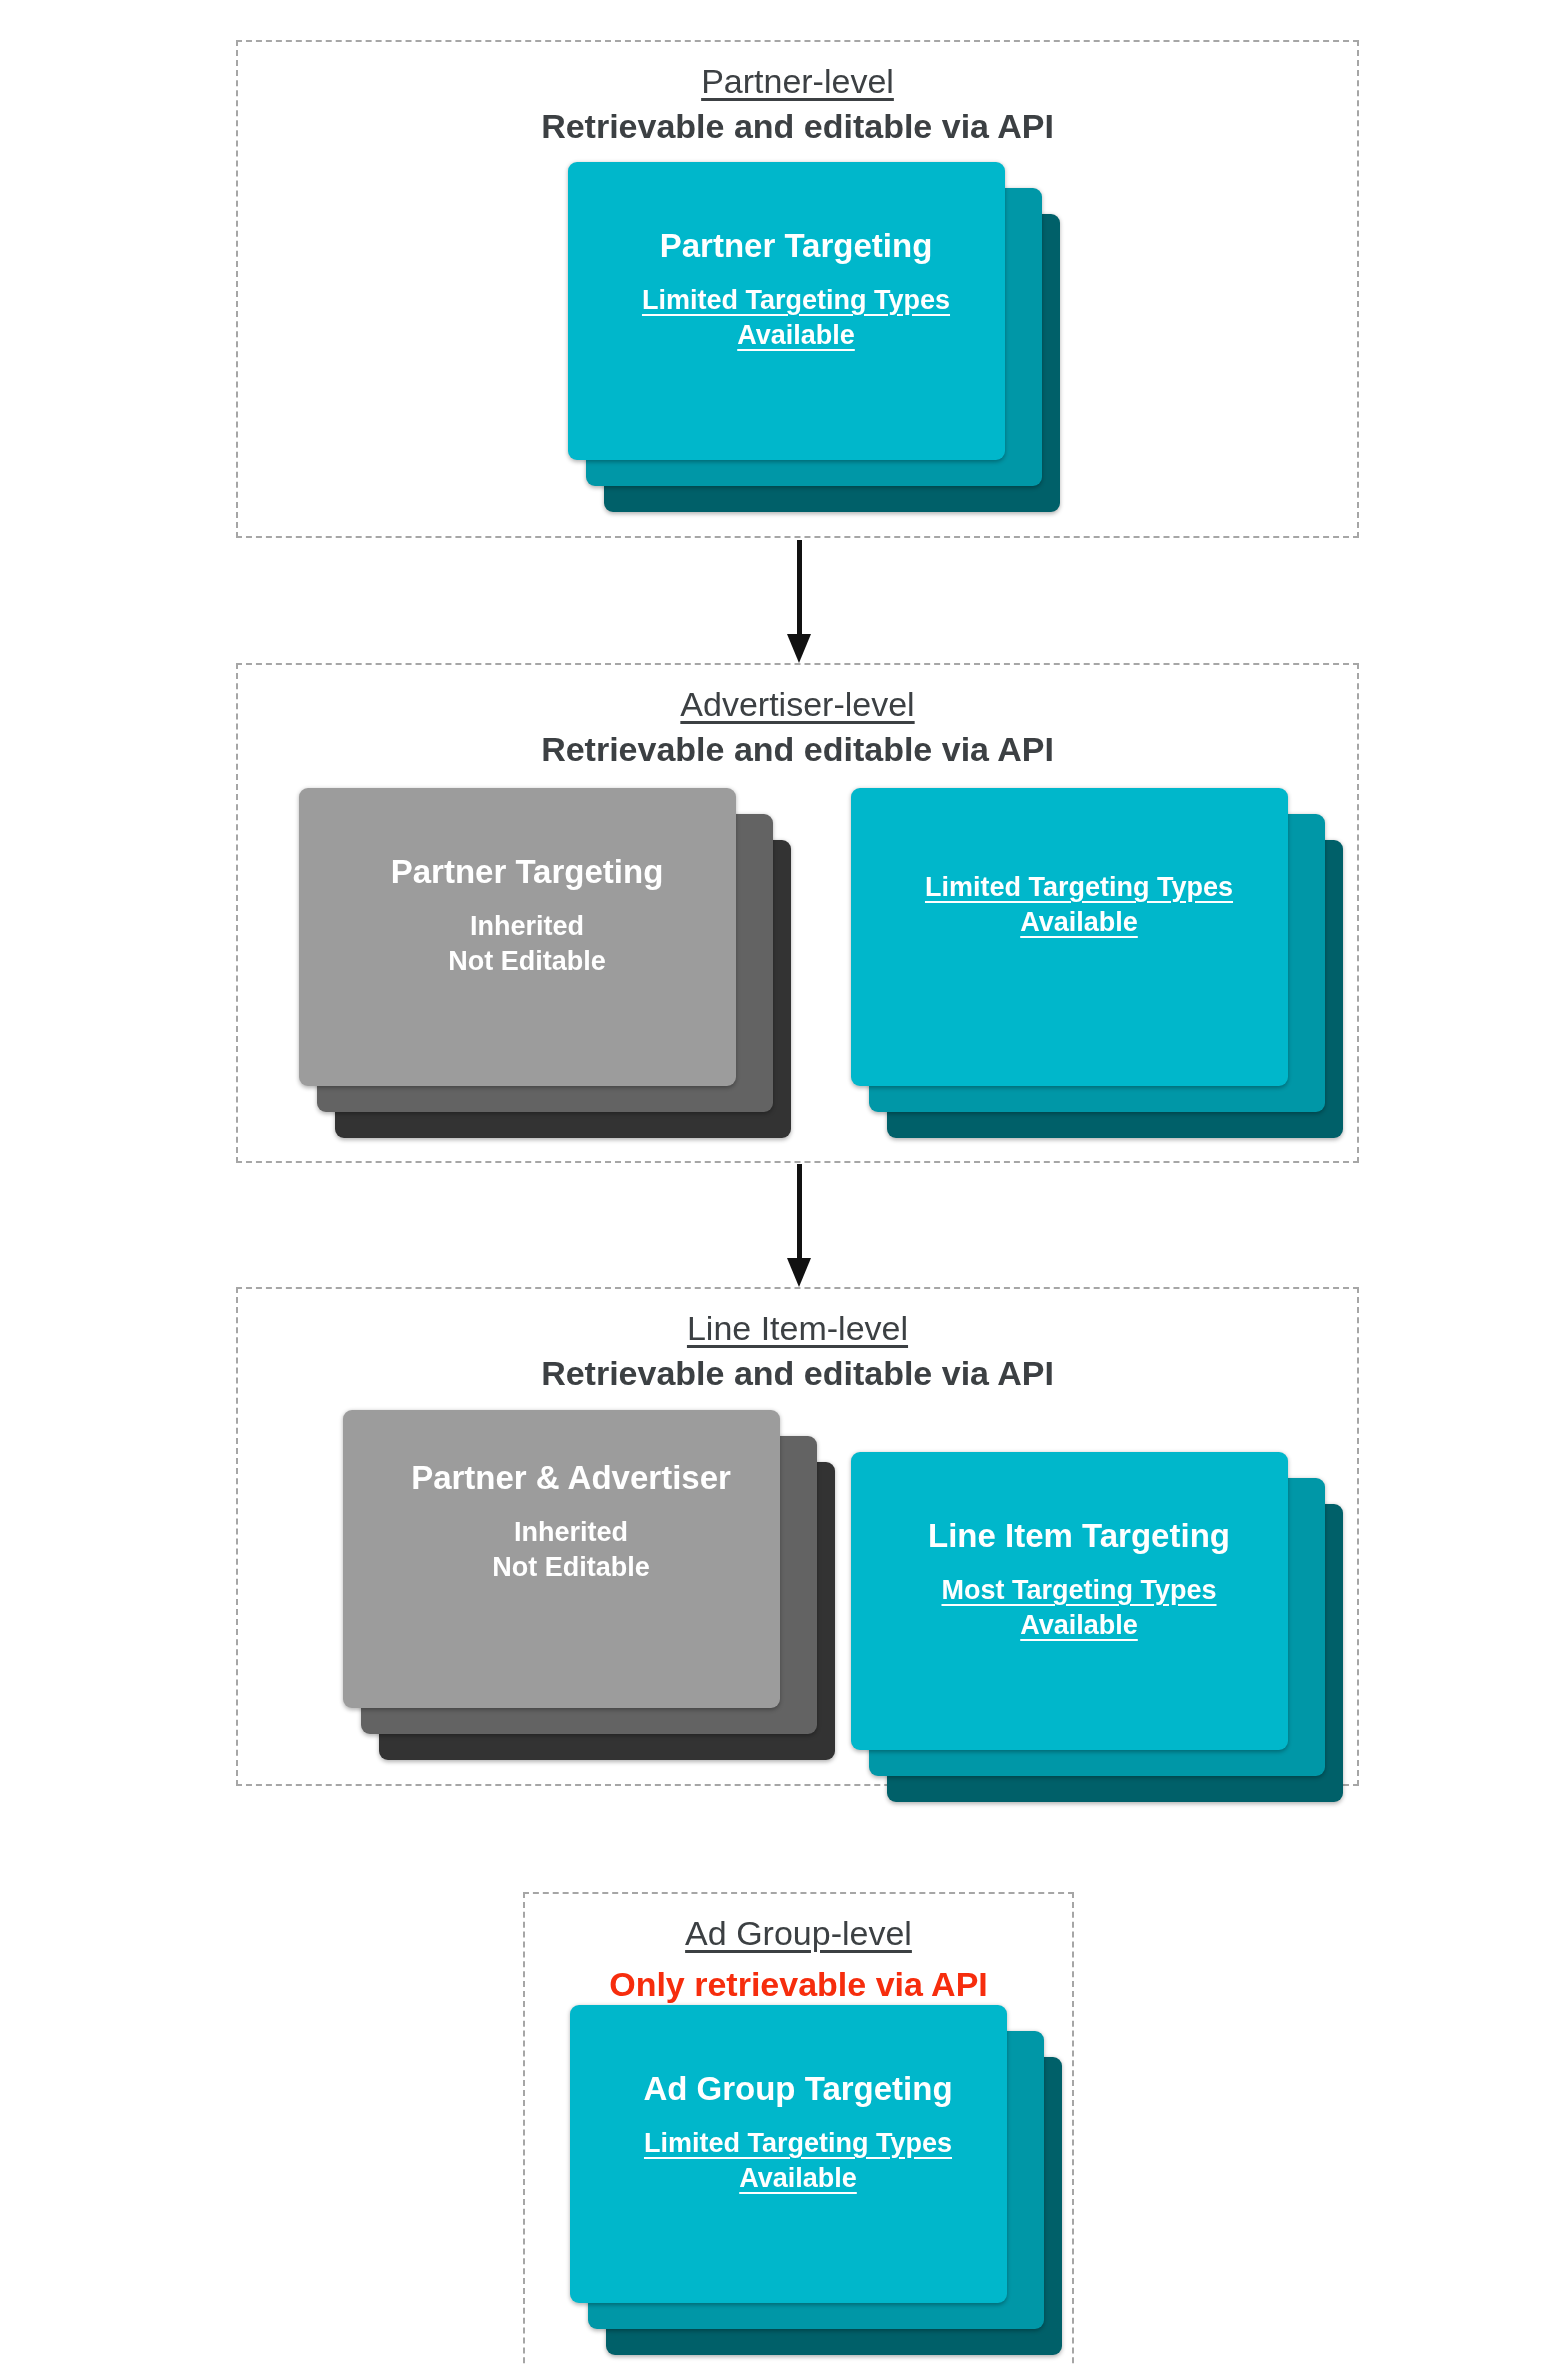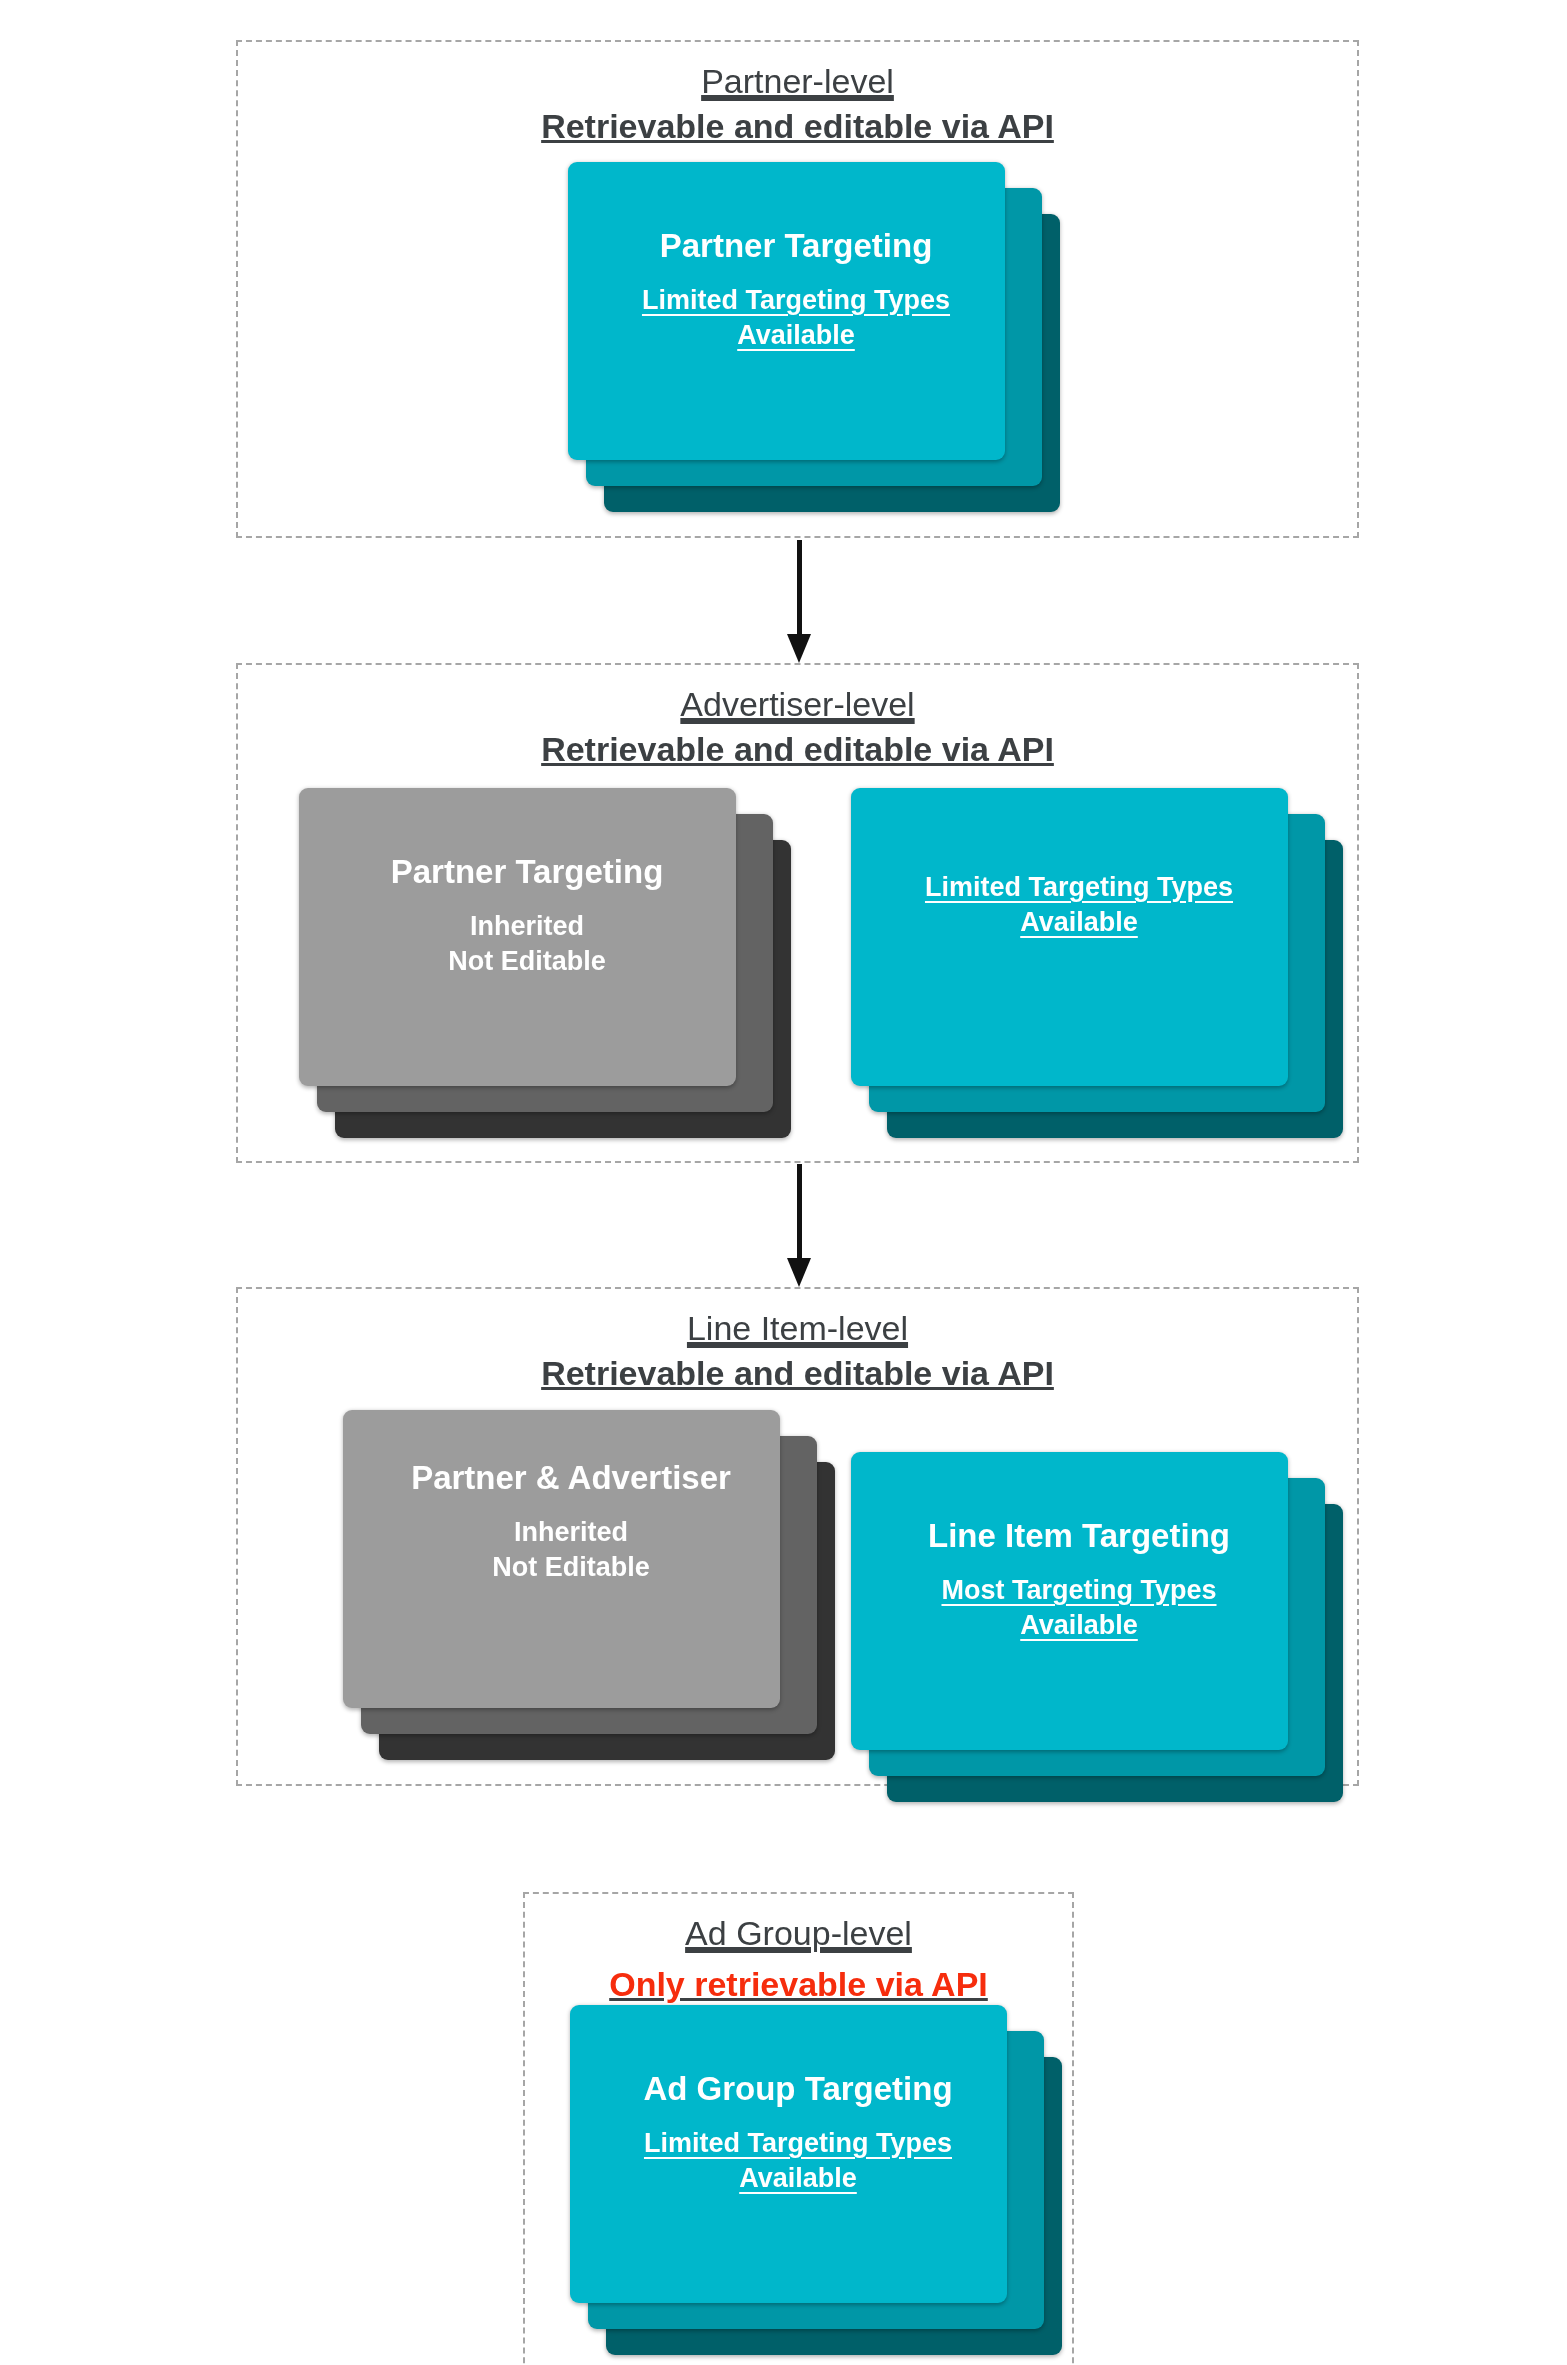--- a/index.html
+++ b/index.html
@@ -15,21 +15,20 @@
     position: absolute;
     border: 2.7px dashed #a6a6a6;
     background: transparent;
     box-sizing: border-box;
   }
   .sec-head {
     position: absolute;
     left: 0; right: 0; top: 18px;
     text-align: center;
     color: #3c4043;
-    text-decoration: underline;
   }
   .sec-title {
     font-size: 34px;
     line-height: 43px;
     font-weight: 400;
     text-decoration: underline;
     text-underline-offset: 4.5px;
   }
   .sec-sub {
     font-size: 34px;

